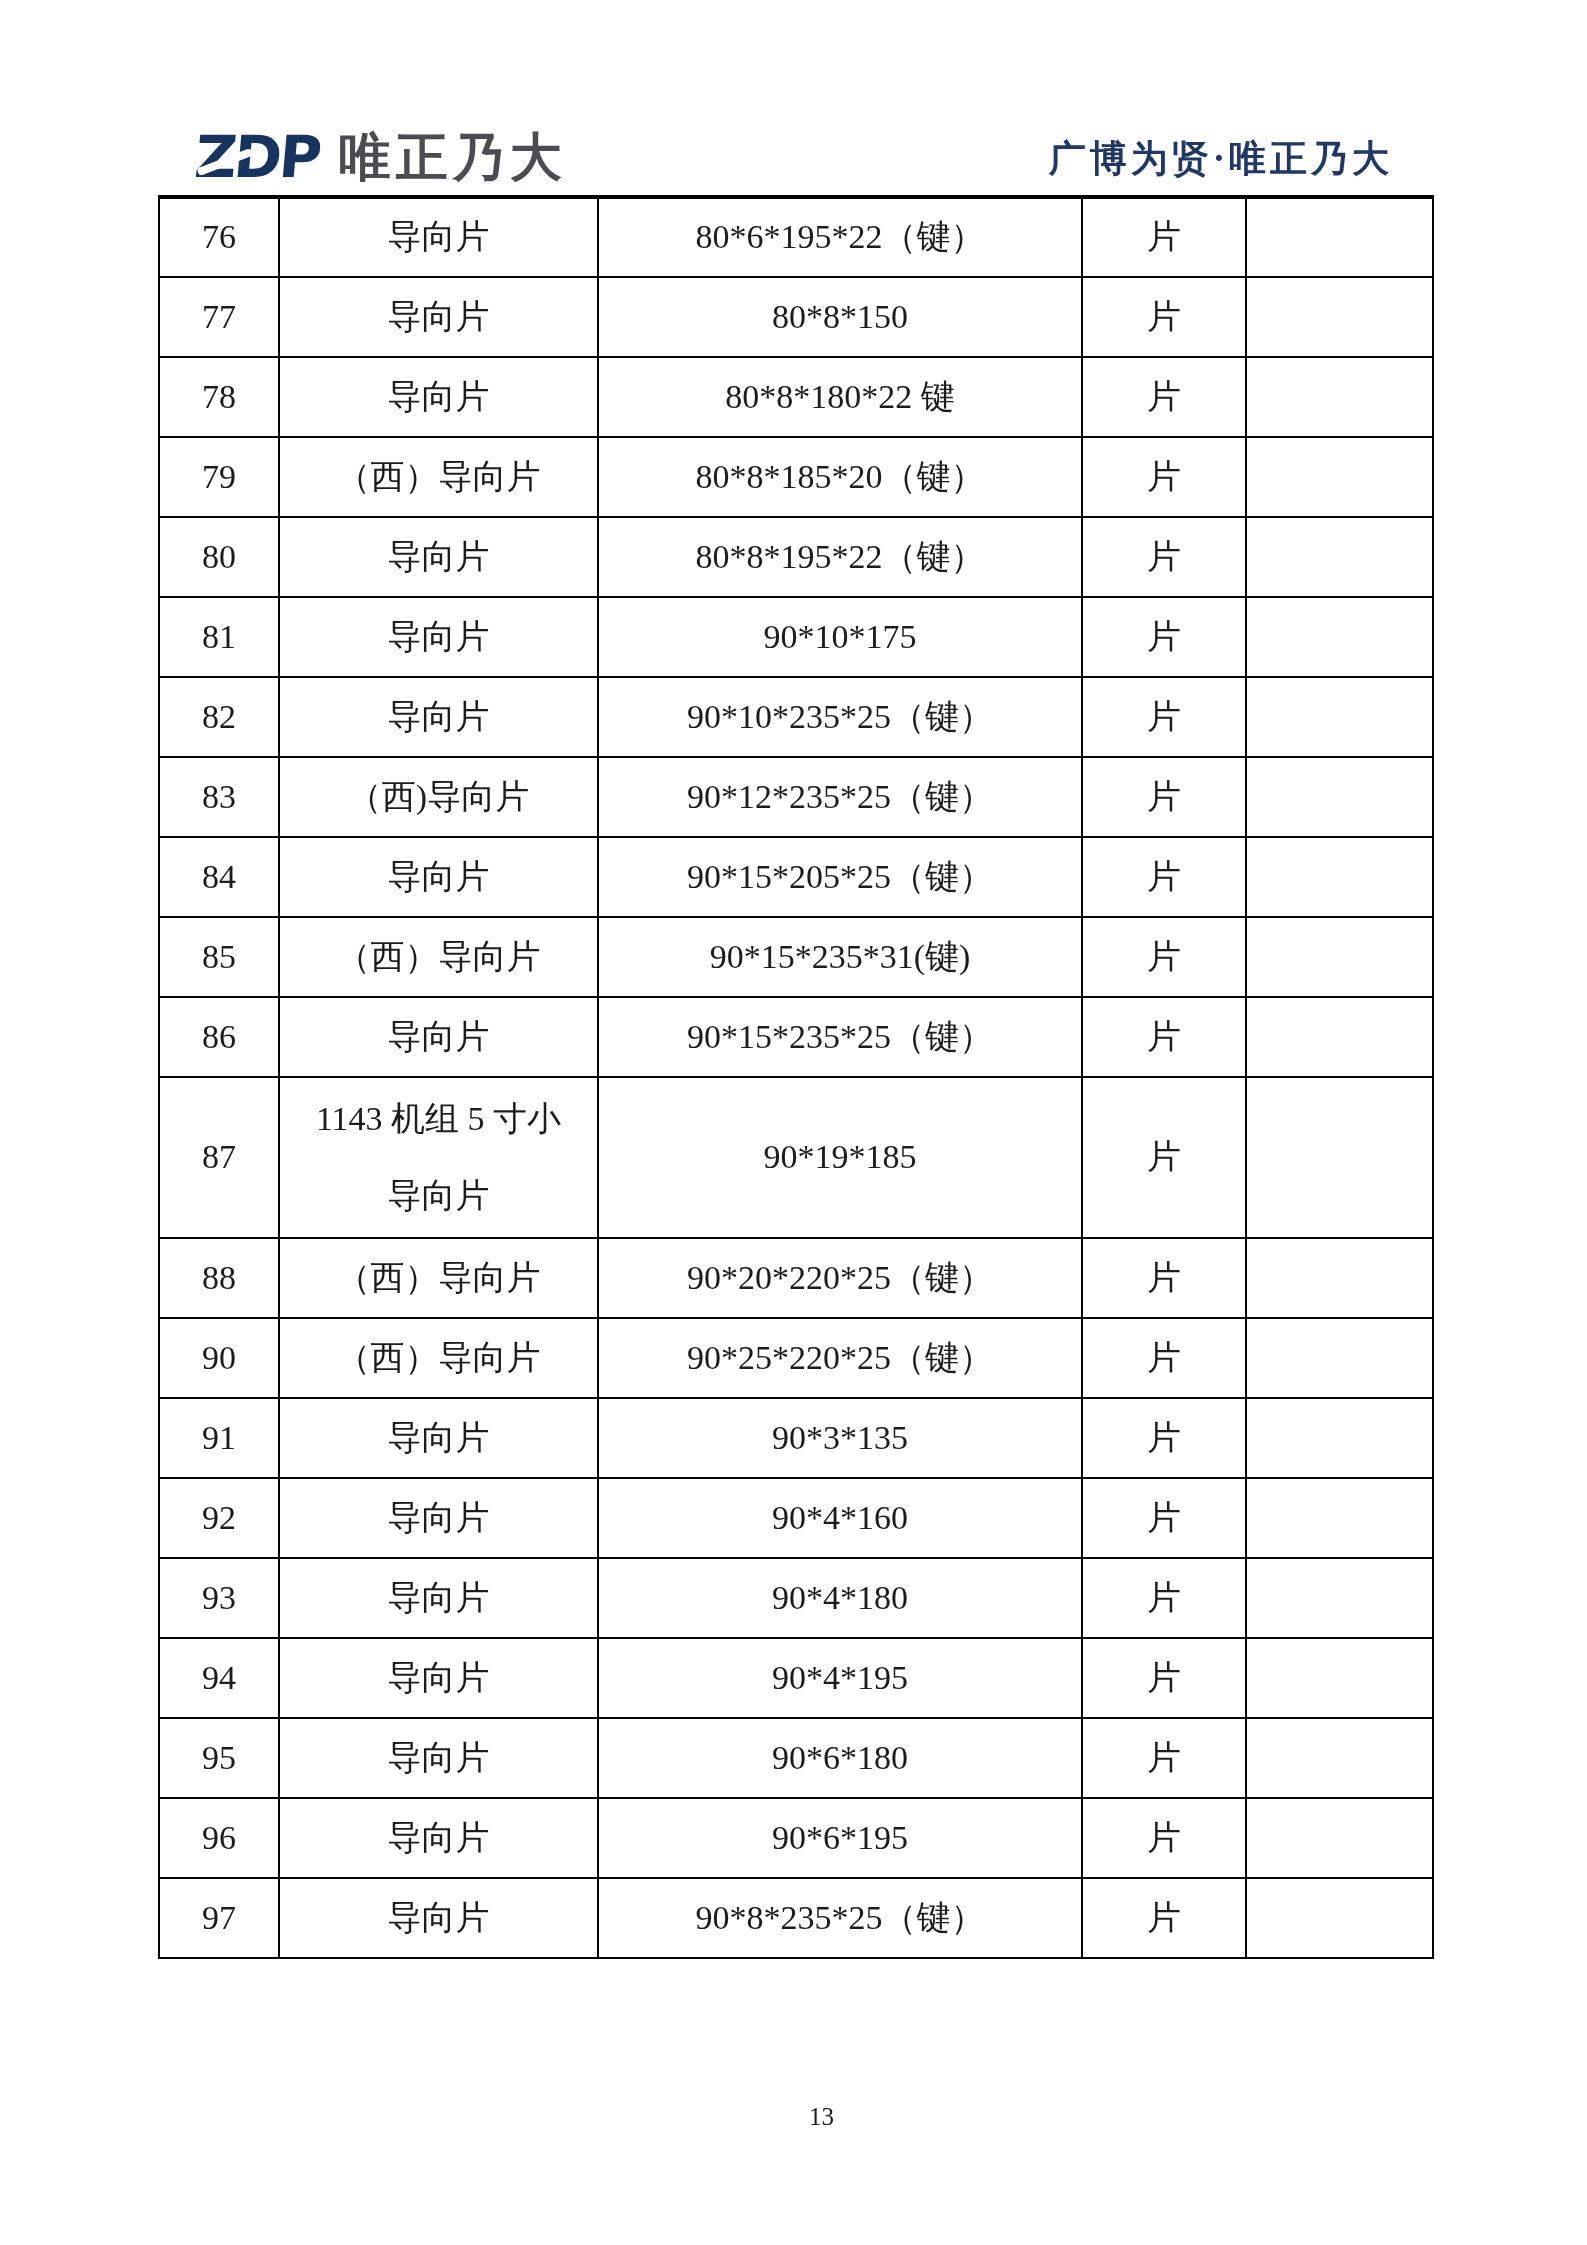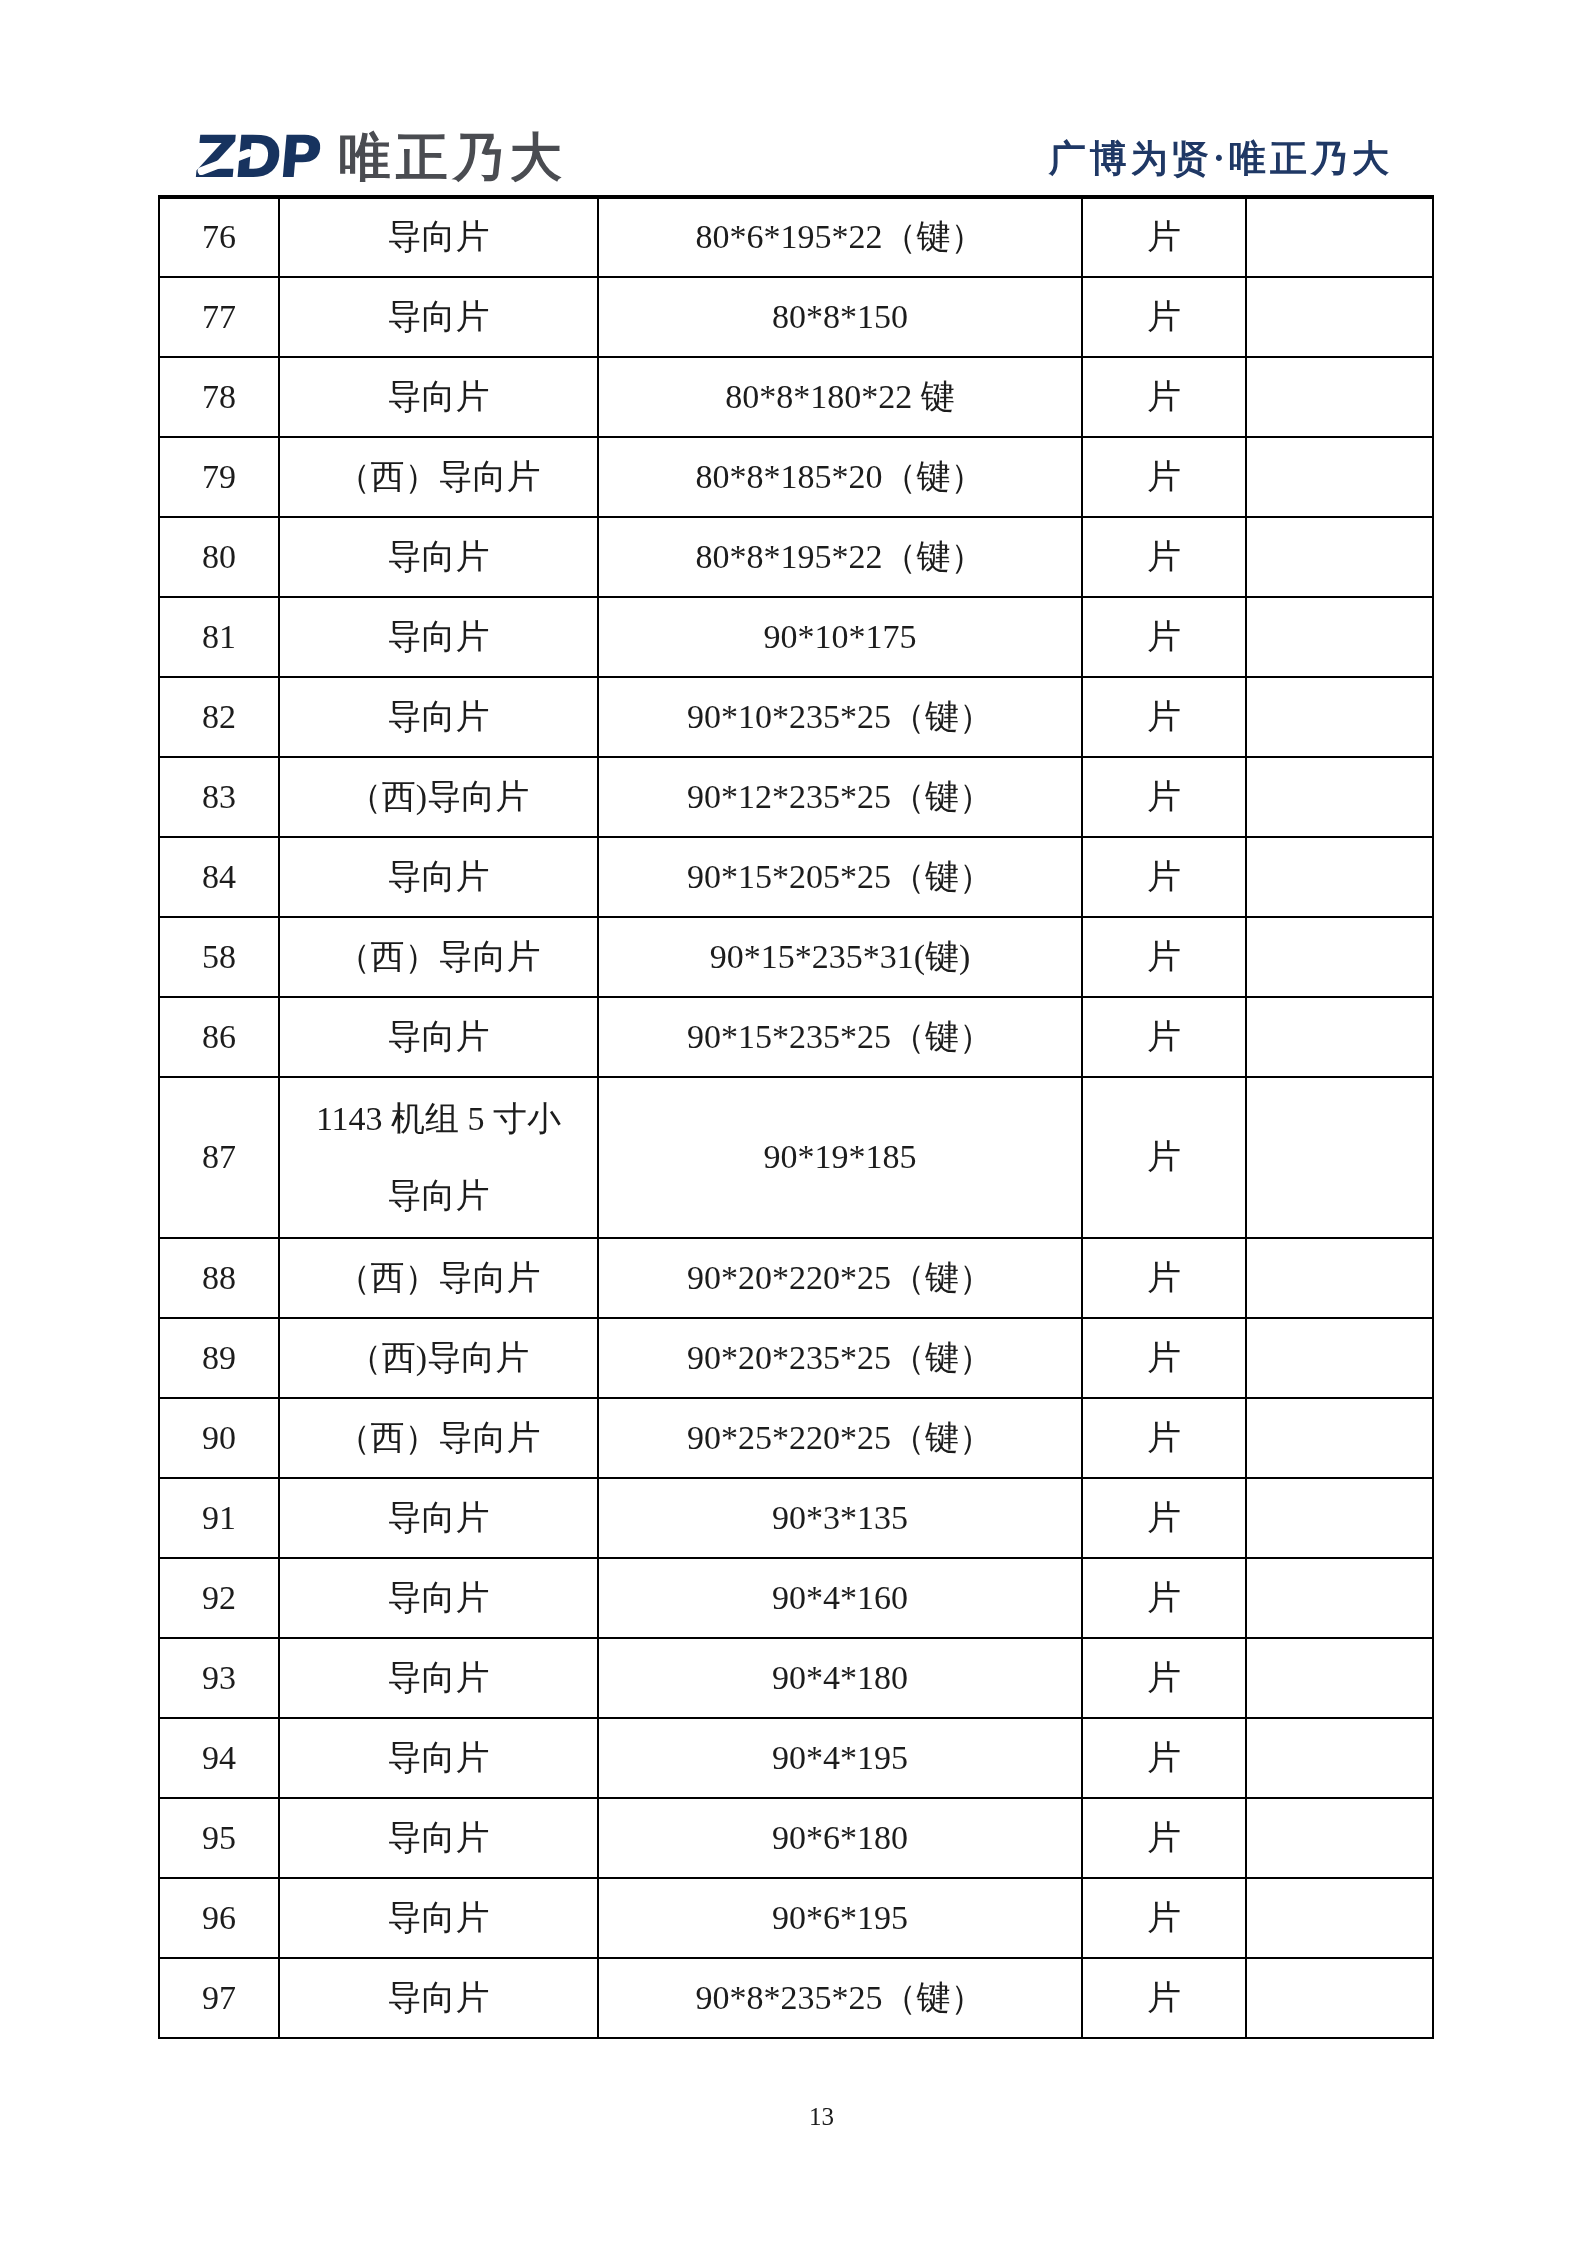--- a/index.html
+++ b/index.html
@@ -190,21 +190,21 @@
           <td data-name="cell-note"></td>
         </tr>
         <tr data-name="table-row">
           <td data-name="cell-no">84</td>
           <td data-name="cell-name">导向片</td>
           <td data-name="cell-spec">90*15*205*25（键）</td>
           <td data-name="cell-unit">片</td>
           <td data-name="cell-note"></td>
         </tr>
         <tr data-name="table-row">
-          <td data-name="cell-no">58</td>
+          <td data-name="cell-no">85</td>
           <td data-name="cell-name">（西）导向片</td>
           <td data-name="cell-spec">90*15*235*31(键)</td>
           <td data-name="cell-unit">片</td>
           <td data-name="cell-note"></td>
         </tr>
         <tr data-name="table-row">
           <td data-name="cell-no">86</td>
           <td data-name="cell-name">导向片</td>
           <td data-name="cell-spec">90*15*235*25（键）</td>
           <td data-name="cell-unit">片</td>
@@ -219,27 +219,20 @@
           <td data-name="cell-note"></td>
         </tr>
         <tr data-name="table-row">
           <td data-name="cell-no">88</td>
           <td data-name="cell-name">（西）导向片</td>
           <td data-name="cell-spec">90*20*220*25（键）</td>
           <td data-name="cell-unit">片</td>
           <td data-name="cell-note"></td>
         </tr>
         <tr data-name="table-row">
-          <td data-name="cell-no">89</td>
-          <td data-name="cell-name">（西)导向片</td>
-          <td data-name="cell-spec">90*20*235*25（键）</td>
-          <td data-name="cell-unit">片</td>
-          <td data-name="cell-note"></td>
-        </tr>
-        <tr data-name="table-row">
           <td data-name="cell-no">90</td>
           <td data-name="cell-name">（西）导向片</td>
           <td data-name="cell-spec">90*25*220*25（键）</td>
           <td data-name="cell-unit">片</td>
           <td data-name="cell-note"></td>
         </tr>
         <tr data-name="table-row">
           <td data-name="cell-no">91</td>
           <td data-name="cell-name">导向片</td>
           <td data-name="cell-spec">90*3*135</td>

